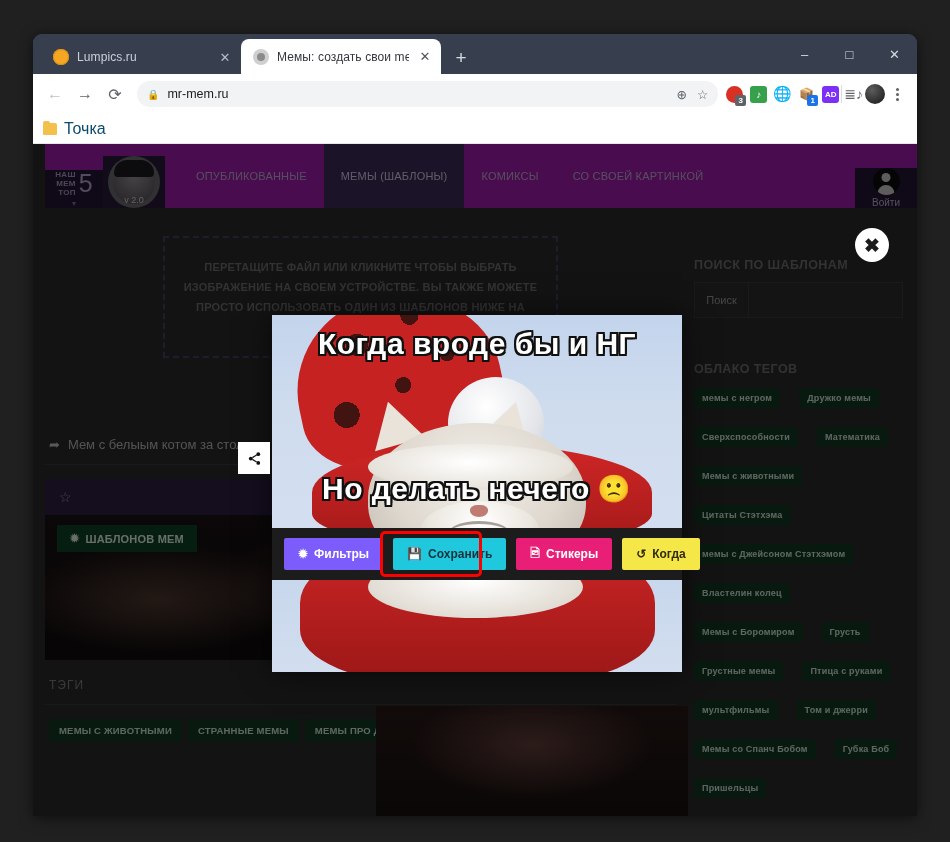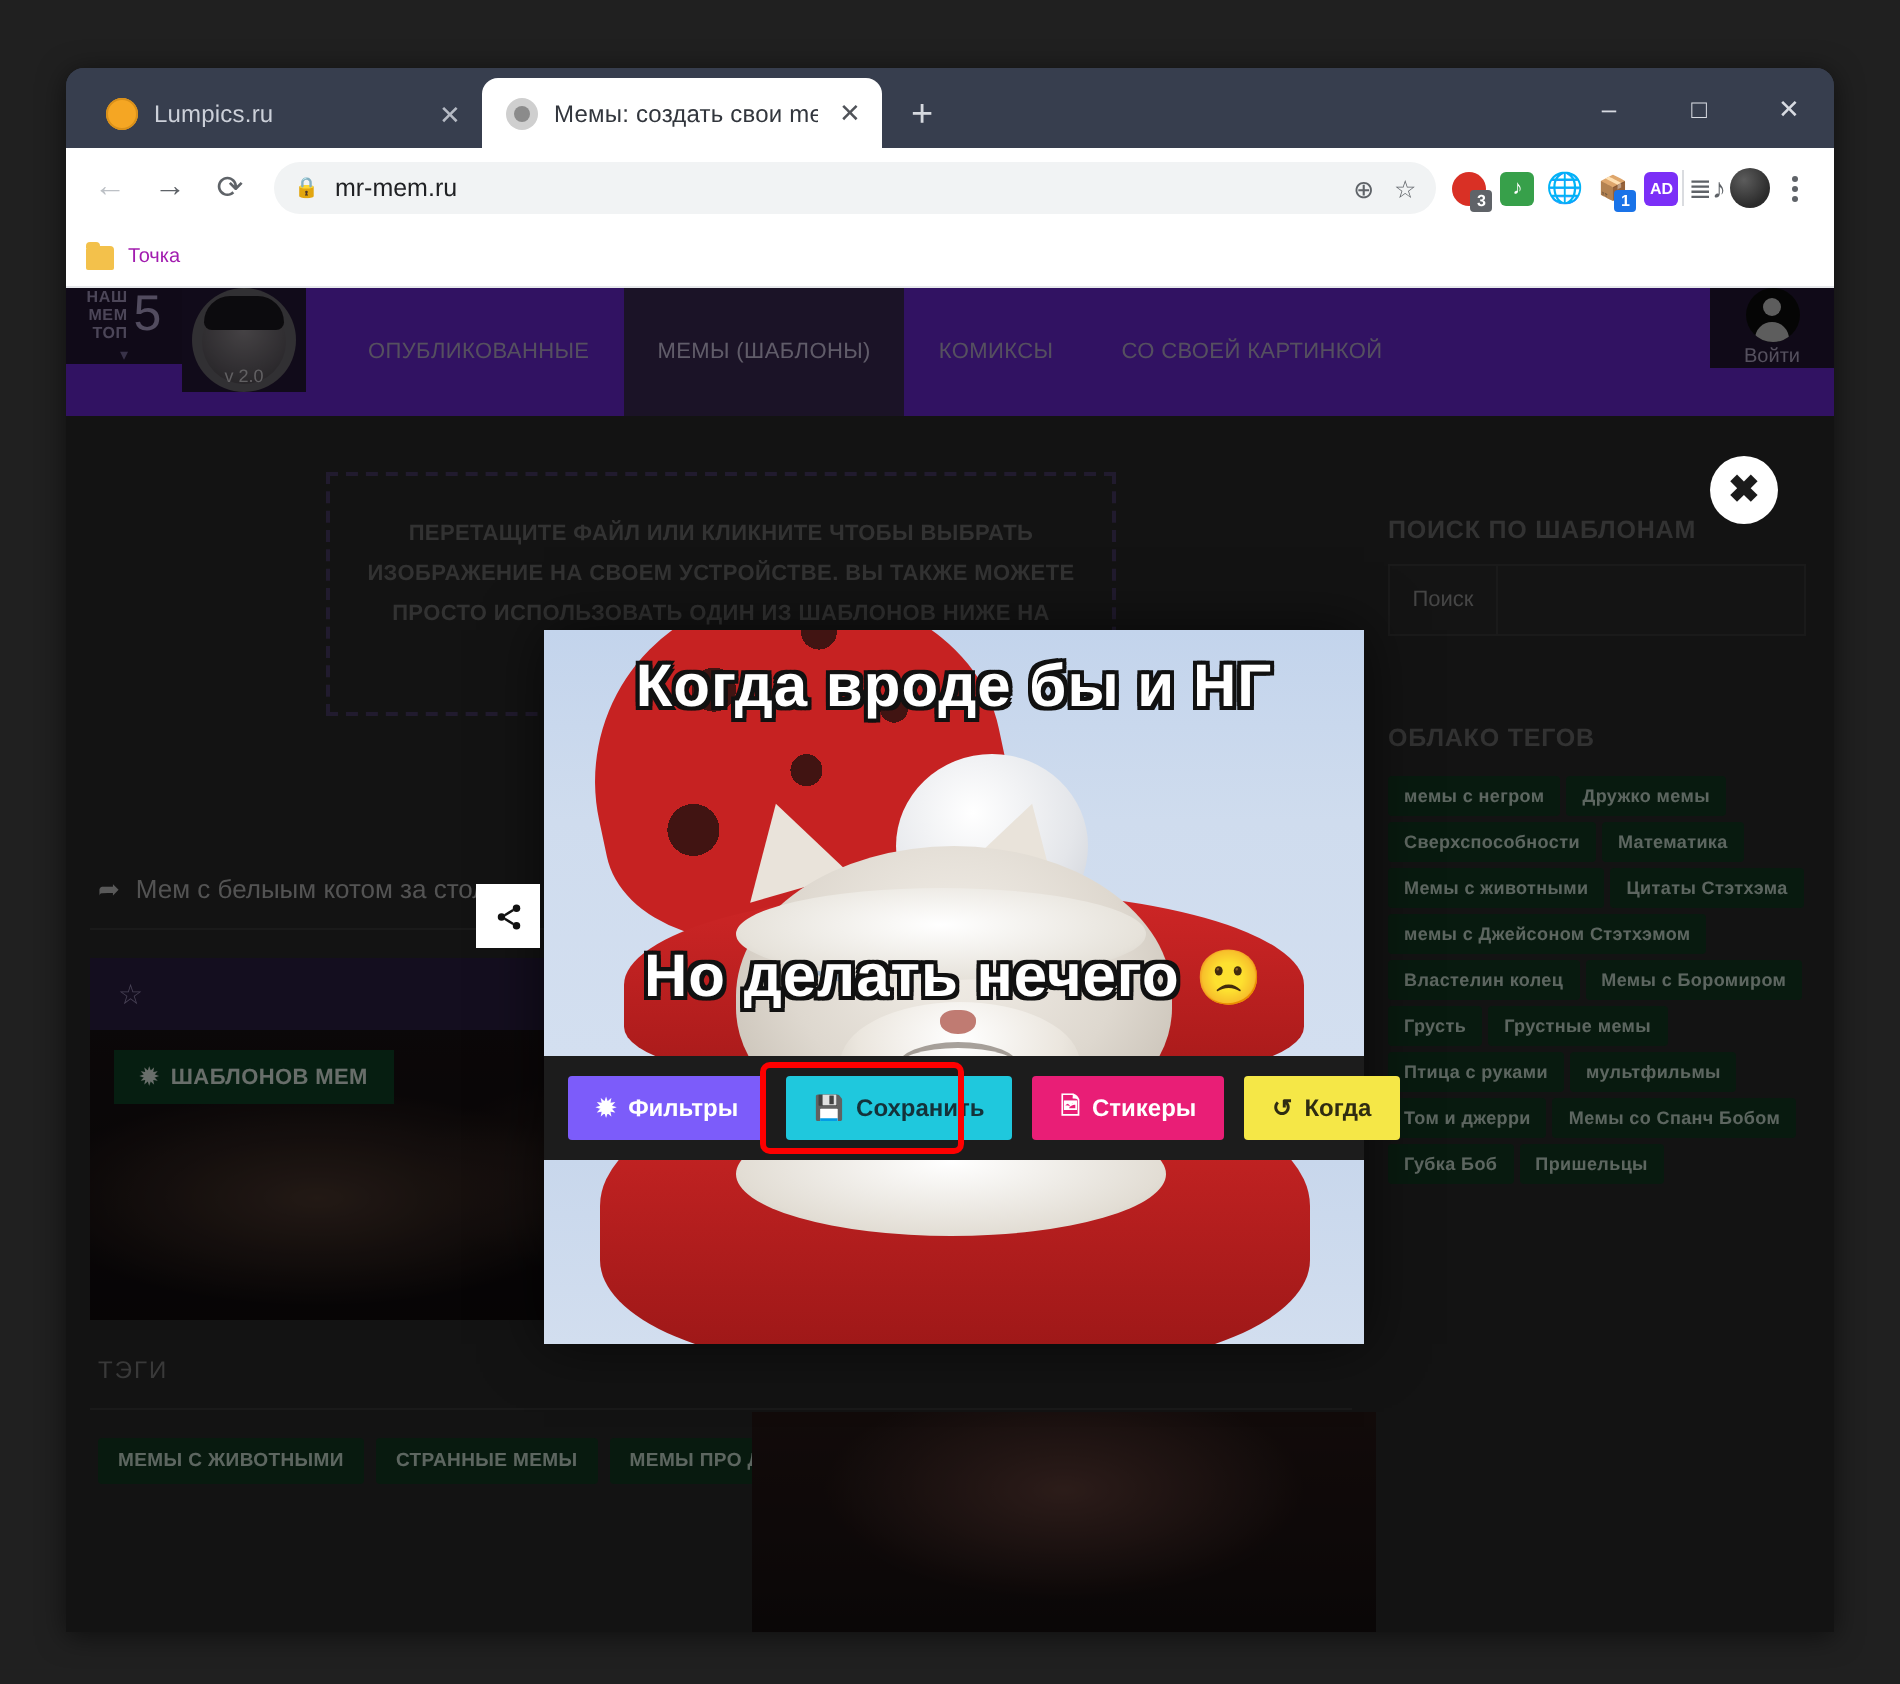--- a/index.html
+++ b/index.html
@@ -192,45 +192,46 @@
     width: 14px; height: 12px;
     background: #f3c14b;
     border-radius: 2px 2px 1px 1px;
     position: relative;
   }
   .bm-folder::before {
     content: "";
     position: absolute; left: 0; top: -2px;
     width: 7px; height: 3px; background: #f3c14b; border-radius: 2px 2px 0 0;
   }
-  #bookmarks .bm-label { font-size: 10px; color: #a21caf; }
+  #bookmarks .bm-label { font-size: 16px; color: #0c4a6e; }
 
   
   #page {
     position: relative;
     height: 672px;
     background: #2b2b2b;
     overflow: hidden;
   }
   
   #page .dim {
     position: absolute; inset: 0;
     background: rgba(0,0,0,.55);
     z-index: 40;
     pointer-events: none;
   }
 
   
   #site-header {
     position: relative;
     height: 64px;
-    background: #6d28d9;
-    display: flex;
-    align-items: flex-start;
+    background: #a21caf;
+    display: flex;
+    align-items: flex-end;
     z-index: 10;
+    margin-left: 12px;
   }
   #brand-block {
     width: 58px;
     background: #241836;
     display: flex;
     flex-direction: column;
     align-items: center;
     justify-content: center;
     color: #b9a9d4;
     position: relative;
@@ -514,21 +515,21 @@
     flex: 1 1 auto;
     display: flex; align-items: center;
     padding-left: 10px;
     font-size: 11px;
     color: #7b7b7b;
   }
   #tag-cloud-wrap { margin-top: 44px; }
   #tag-cloud {
     display: flex;
     flex-wrap: wrap;
-    gap: 3px;
+    gap: 19px;
     margin-top: 12px;
   }
   #tag-cloud .tag-chip { font-size: 9px; padding: 5px 8px; }
 
   
   #close-modal-btn {
     position: absolute;
     right: 28px; top: 84px;
     width: 34px; height: 34px;
     border-radius: 50%;

